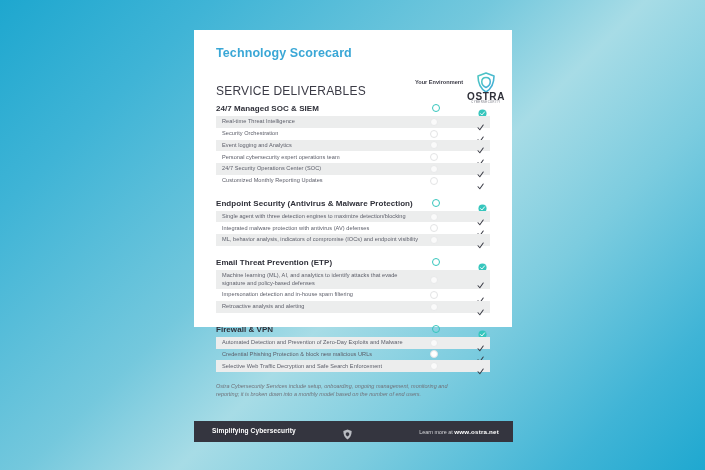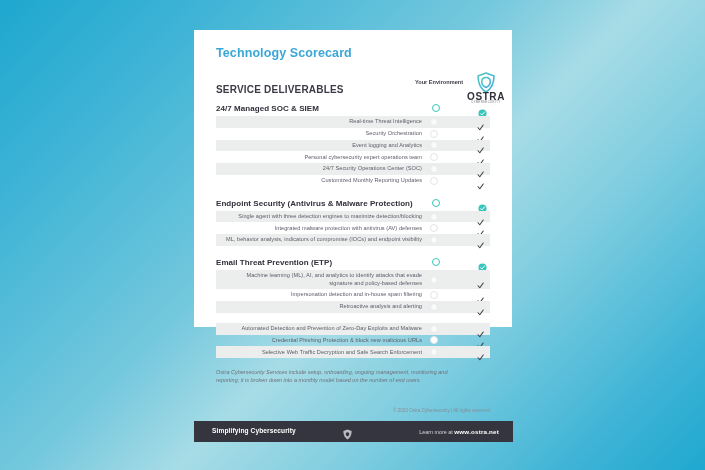--- a/index.html
+++ b/index.html
@@ -46,22 +46,22 @@
   }
 
   
   .col-head {
     position: relative;
     height: 30px;
   }
   .deliverables-label {
     position: absolute;
     left: 0; top: 12px;
-    font-size: 10px;
-    font-weight: bold;
+    font-size: 12px;
+    font-weight: normal;
     color: #3b3b46;
     letter-spacing: 0.2px;
   }
   .your-env {
     position: absolute;
     left: 196px; top: 7px;
     width: 54px;
     text-align: center;
     font-size: 5.6px;
     font-weight: bold;
@@ -85,21 +85,21 @@
   }
   .ostra-logo .subword {
     display: block;
     font-size: 2.7px;
     color: #6b6d78;
     letter-spacing: 0.5px;
     line-height: 4px;
   }
 
   
-  .section { margin-bottom: 10px; text-align: right; }
+  .section { margin-bottom: 10px; }
   .section-head {
     position: relative;
     height: 14px;
   }
   .section-title {
     position: absolute;
     left: 0; top: 2px;
     font-size: 8px;
     font-weight: bold;
     color: #2f3039;
@@ -341,20 +341,28 @@
           </div>
           <div class="row alt">
             <span class="row-label">Retroactive analysis and alerting</span>
             <span class="row-dot"></span>
             <span class="row-check"><svg width="9" height="9" viewBox="0 0 20 20" xmlns="http://www.w3.org/2000/svg">
                 <path d="M4.5 10.5 L8.5 15 L16 4.5" fill="none" stroke="#3b3c46" stroke-width="2.3" stroke-linecap="round" stroke-linejoin="round"></path>
               </svg></span>
           </div>
         </div>
         <div class="section">
+          <div class="section-head">
+            <div class="section-title">Firewall &amp; VPN</div>
+            <div class="hollow-circle"></div>
+            <div class="teal-check"><svg width="9" height="9" viewBox="0 0 20 20" xmlns="http://www.w3.org/2000/svg">
+                <circle cx="10" cy="10" r="9" fill="#36c6bd"></circle>
+                <path d="M5.5 10.2 L8.6 13.4 L14.6 6.4" fill="none" stroke="#ffffff" stroke-width="2.1" stroke-linecap="round" stroke-linejoin="round"></path>
+              </svg></div>
+          </div>
           <div class="row alt">
             <span class="row-label">Automated Detection and Prevention of Zero-Day Exploits and Malware</span>
             <span class="row-dot"></span>
             <span class="row-check"><svg width="9" height="9" viewBox="0 0 20 20" xmlns="http://www.w3.org/2000/svg">
                 <path d="M4.5 10.5 L8.5 15 L16 4.5" fill="none" stroke="#3b3c46" stroke-width="2.3" stroke-linecap="round" stroke-linejoin="round"></path>
               </svg></span>
           </div>
           <div class="row">
             <span class="row-label">Credential Phishing Protection &amp; block new malicious URLs</span>
             <span class="row-dot"></span>

